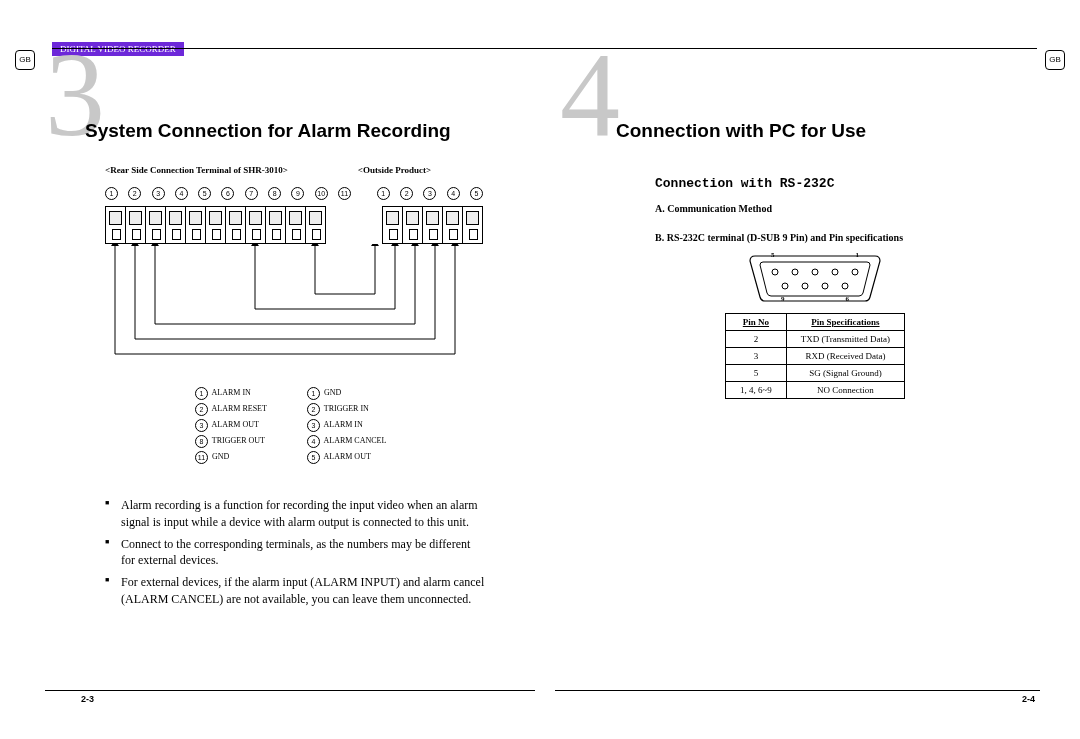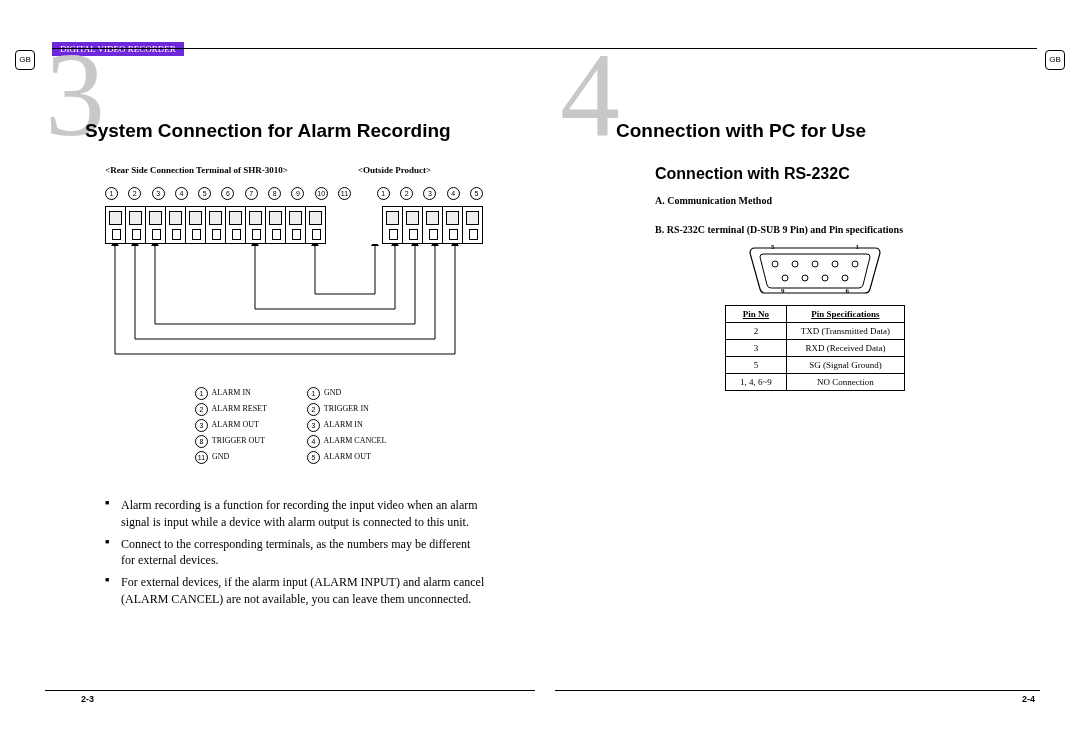--- a/index.html
+++ b/index.html
@@ -61,23 +61,24 @@
     position: absolute;
     top: 120px;
     font-family: Arial, Helvetica, sans-serif;
     font-weight: bold;
     font-size: 19px;
   }
   .title-left { left: 85px; }
   .title-right { left: 616px; }
 
   .section-heading {
-    font-family: Liberation Sans, sans-serif;
+    font-family: Liberation Mono, monospace;
     font-weight: bold;
-    font-size: 16px;
+    font-size: 13px;
+    margin-top: 11px;
   }
 
   .content-left {
     position: absolute;
     top: 165px;
     left: 105px;
     width: 380px;
     font-size: 10px;
   }
   .content-right {

